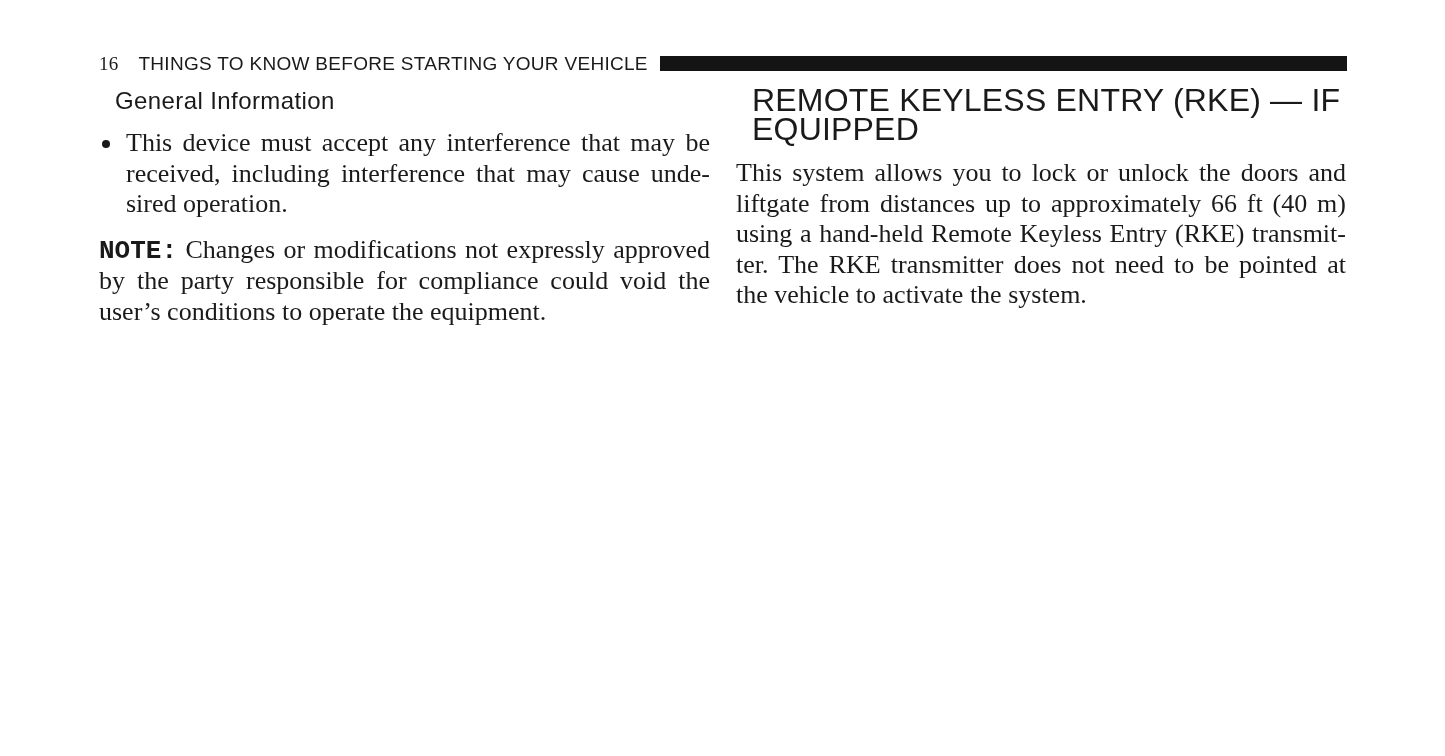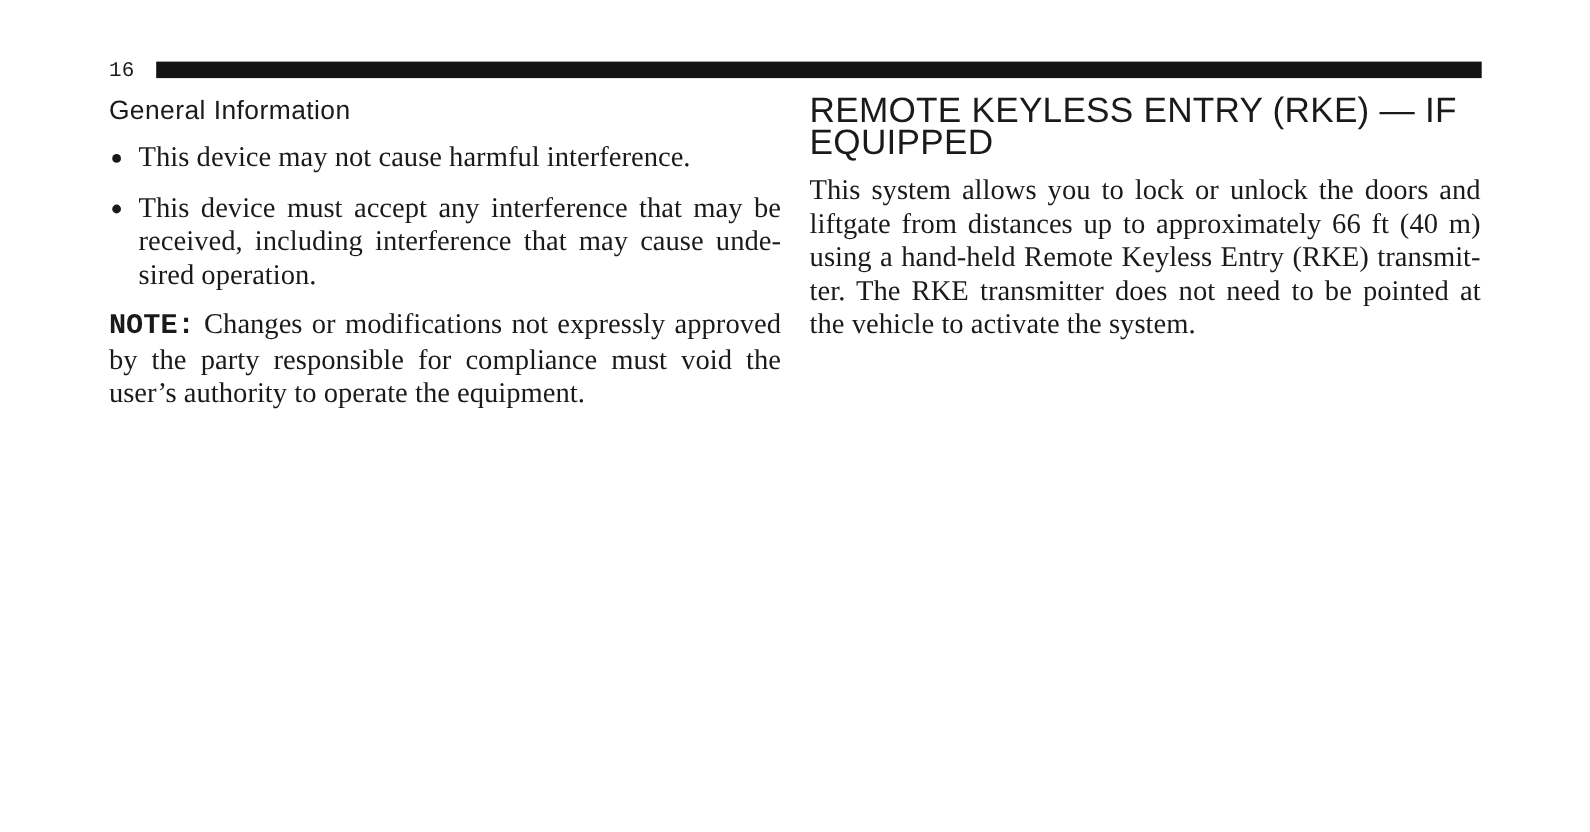--- a/index.html
+++ b/index.html
@@ -17,21 +17,21 @@
   .page-header {
     position: absolute;
     left: 99px;
     top: 52px;
     width: 1248px;
     height: 24px;
     display: flex;
     align-items: center;
   }
   .page-num {
-    font-family: Liberation Mono, monospace;
+    font-family: Liberation Serif, serif;
     font-size: 19px;
     letter-spacing: 0.2px;
     margin-right: 20px;
   }
   .running-head {
     font-family: "Liberation Sans", sans-serif;
     font-size: 19px;
     letter-spacing: 0.3px;
     white-space: nowrap;
     margin-right: 12px;
@@ -52,21 +52,21 @@
   }
   .col-right {
     left: 736px;
     width: 610px;
   }
   h2.section-title {
     font-family: "Liberation Sans", sans-serif;
     font-weight: normal;
     font-size: 24px;
     line-height: 30px;
-    margin: 0 0 12px 0;
+    margin: 0 0 12px 16px;
     letter-spacing: 0.4px;
   }
   .col-right h2.section-title {
     font-size: 32px;
     line-height: 29px;
     letter-spacing: 0.2px;
     margin-bottom: 14px;
   }
   p.body-text {
     font-family: "Liberation Serif", serif;
@@ -104,34 +104,31 @@
   .note-label {
     font-weight: bold;
     font-family: Liberation Mono, monospace;
   }
 </style>
 </head>
 <body>
 
 <div class="page-header">
   <span class="page-num">16</span>
+  <span class="running-head">THINGS TO KNOW BEFORE STARTING YOUR VEHICLE</span>
   <div class="header-bar"></div>
 </div>
 
 <div class="col col-left">
   <h2 class="section-title">General Information</h2>
   <ul class="bullets">
     <li>
       <span class="bullet-icon"></span>
-      <span>This device may not cause harmful interference.</span>
-    </li>
-    <li>
-      <span class="bullet-icon"></span>
       <span>This device must accept any interference that may be received, including interference that may cause unde­sired operation.</span>
     </li>
   </ul>
-  <p class="body-text"><span class="note-label">NOTE:</span><span> Changes or modifications not expressly approved by the party responsible for compliance must void the user’s authority to operate the equipment.</span></p>
+  <p class="body-text"><span class="note-label">NOTE:</span><span> Changes or modifications not expressly approved by the party responsible for compliance could void the user’s conditions to operate the equipment.</span></p>
 </div>
 
 <div class="col col-right">
   <h2 class="section-title">REMOTE KEYLESS ENTRY (RKE) — IF EQUIPPED</h2>
   <p class="body-text">This system allows you to lock or unlock the doors and liftgate from distances up to approximately 66 ft (40 m) using a hand-held Remote Keyless Entry (RKE) transmit­ter. The RKE transmitter does not need to be pointed at the vehicle to activate the system.</p>
 </div>
 
 </body></html>

